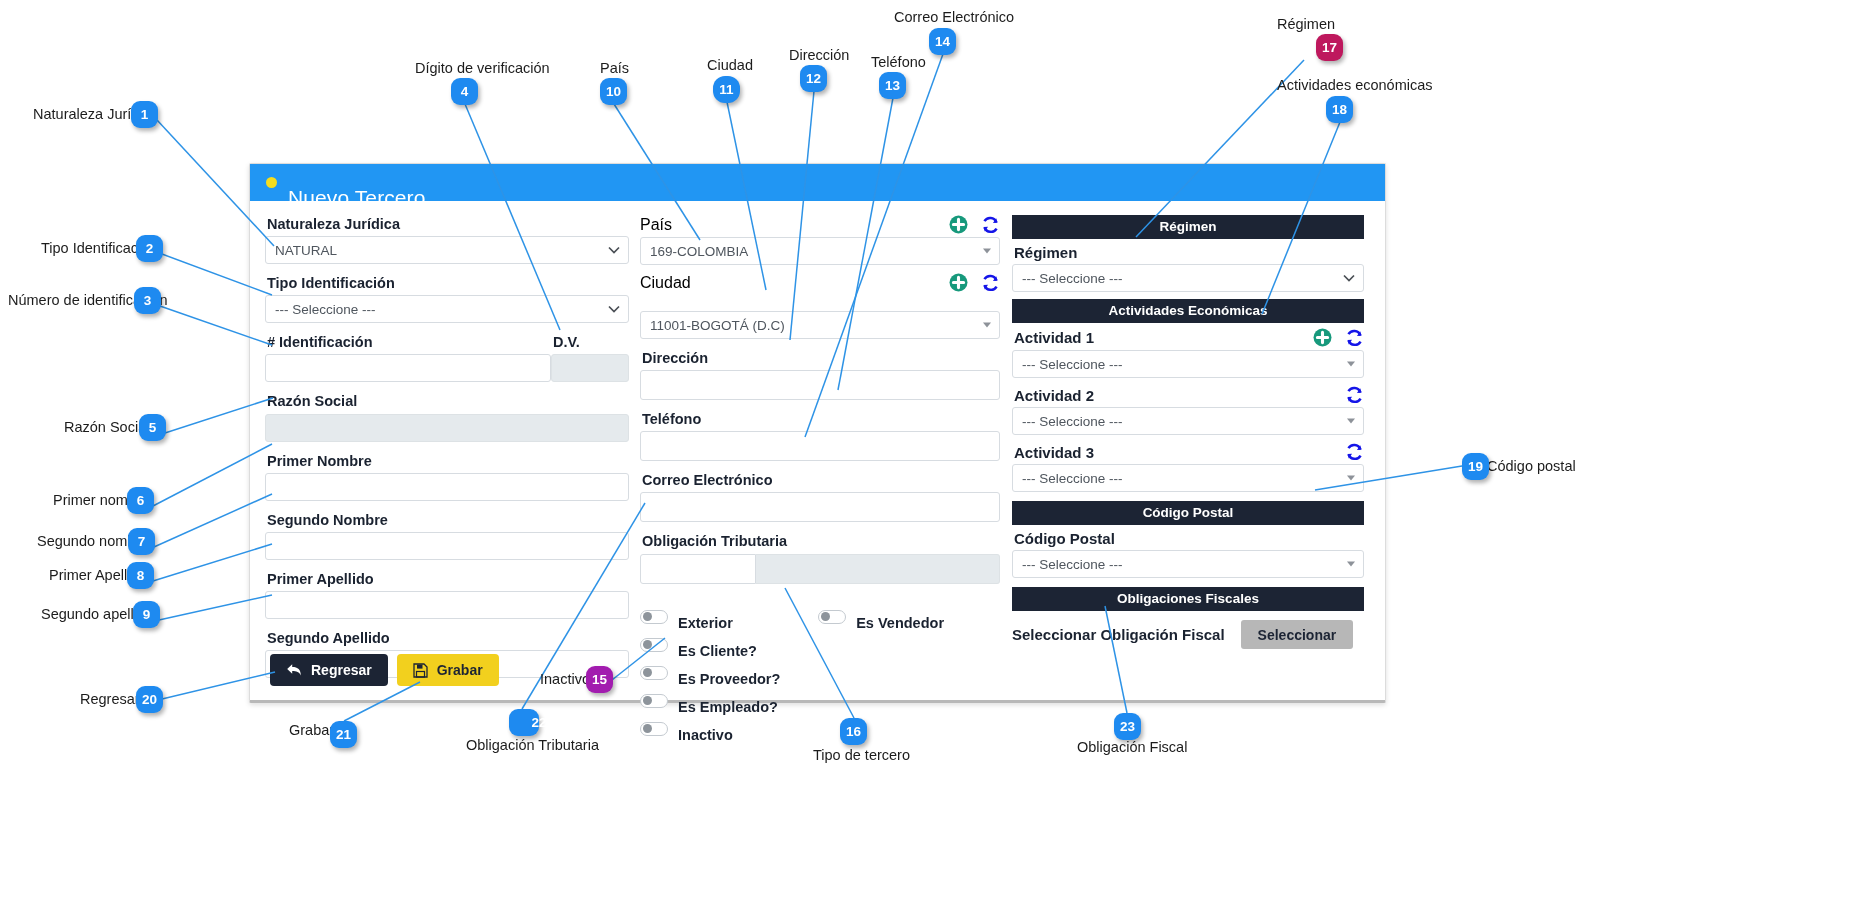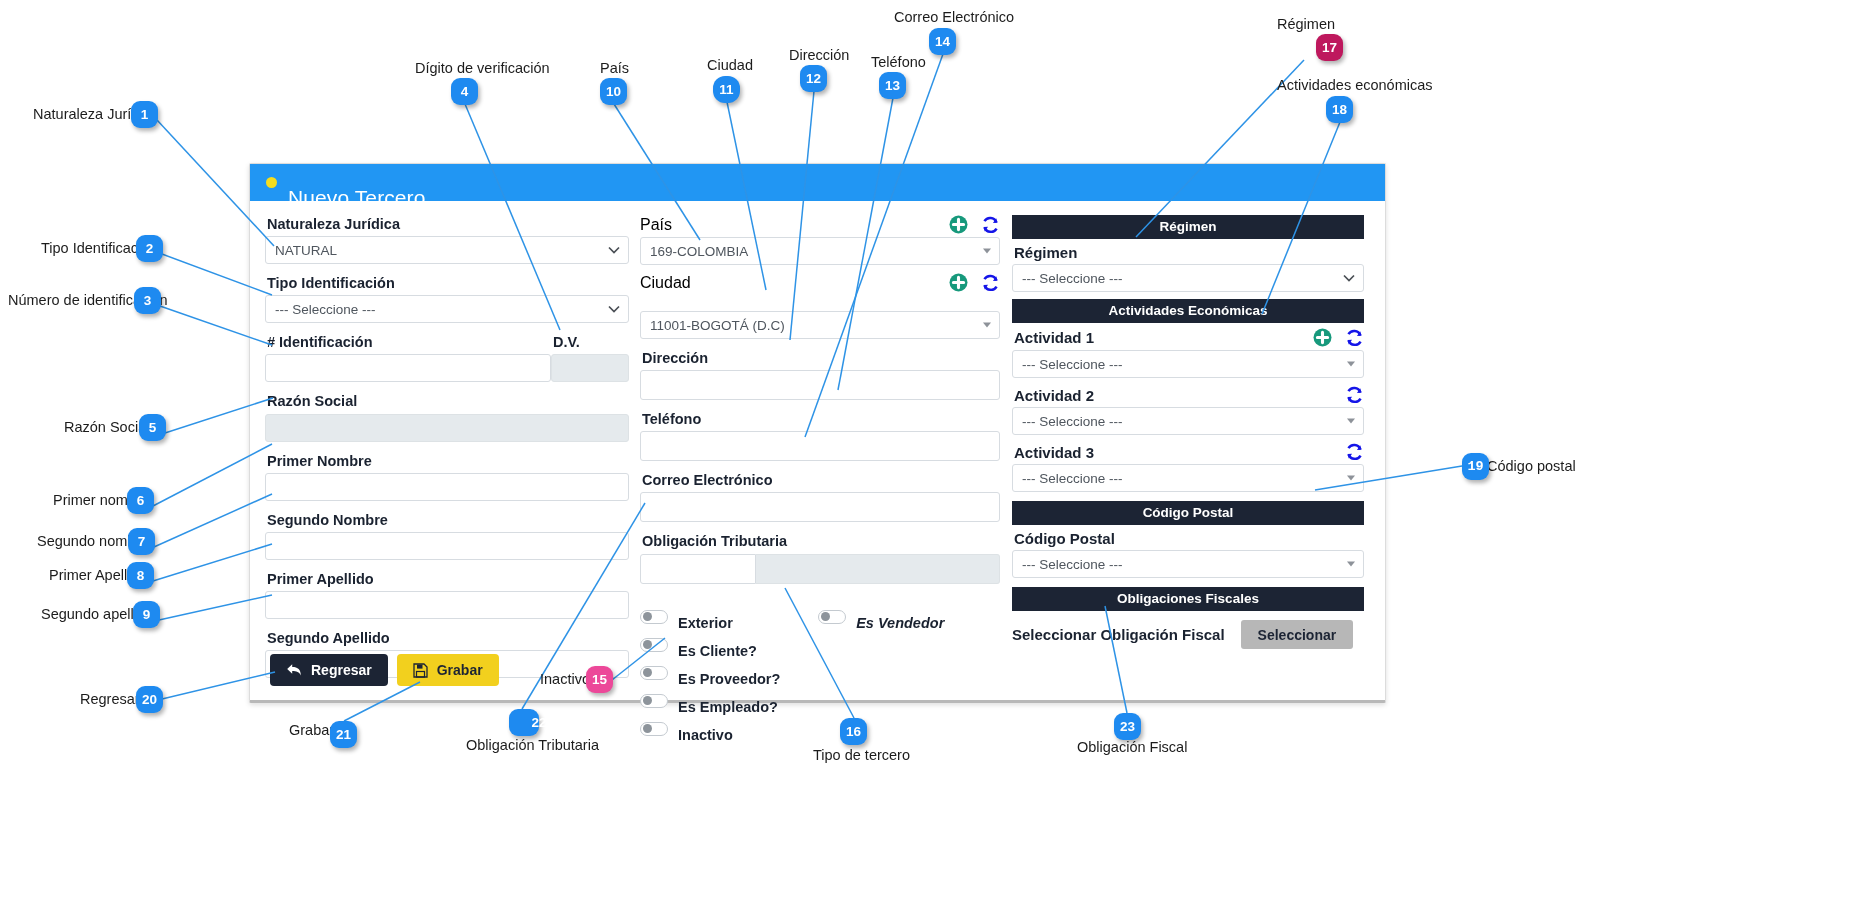--- a/index.html
+++ b/index.html
@@ -112,21 +112,21 @@
             margin-left: 13px; cursor: pointer; }
 
   
   .ot-row { display: flex; }
   .ot-a { width: 116px; height: 30px; border: 1px solid #d7dce1; border-radius: 3px 0 0 3px; background:#fff; }
   .ot-b { flex: 1; height: 30px; border: 1px solid #dde2e5; border-left: none; border-radius: 0 3px 3px 0; background: #e5eaed; }
 
   
   .tog-grid { display: flex; margin-top: 22px; }
   .tog-col-a { width: 196px; }
-  .tog-col-b { width: 200px; font-style: italic; }
+  .tog-col-b { width: 200px; }
   .tog-line { display: flex; align-items: center; height: 22px; margin-bottom: 6px; }
   .tog {
     width: 28px; height: 14px; border-radius: 8px;
     border: 1px solid #c4cad0; background: #ffffff;
     position: relative; flex: none; margin-right: 10px; cursor: pointer;
   }
   .tog::after {
     content: ""; position: absolute; left: 2px; top: 1.5px;
     width: 9px; height: 9px; border-radius: 50%; background: #8d949b;
   }
@@ -506,29 +506,29 @@
       <div class="anno-badge" style="left: 600px; top: 78px; background: rgb(30, 138, 240);">10</div>
       <div class="anno-label" style="left: 707px; top: 58px;">Ciudad</div>
       <div class="anno-badge" style="left: 713px; top: 76px; background: rgb(30, 138, 240); border-radius: 12px;">11</div>
       <div class="anno-label" style="left: 789px; top: 48px;">Dirección</div>
       <div class="anno-badge" style="left: 800px; top: 65px; background: rgb(30, 138, 240);">12</div>
       <div class="anno-label" style="left: 871px; top: 55px;">Teléfono</div>
       <div class="anno-badge" style="left: 879px; top: 72px; background: rgb(30, 138, 240);">13</div>
       <div class="anno-label" style="left: 894px; top: 10px;">Correo Electrónico</div>
       <div class="anno-badge" style="left: 929px; top: 28px; background: rgb(30, 138, 240);">14</div>
       <div class="anno-label" style="left: 540px; top: 672px;">Inactivo</div>
-      <div class="anno-badge" style="left: 586px; top: 666px; background: #ec4899;">15</div>
+      <div class="anno-badge" style="left: 586px; top: 666px; background: #a21caf;">15</div>
       <div class="anno-label" style="left: 813px; top: 748px;">Tipo de tercero</div>
       <div class="anno-badge" style="left: 840px; top: 718px; background: rgb(30, 138, 240);">16</div>
       <div class="anno-label" style="left: 1277px; top: 17px;">Régimen</div>
       <div class="anno-badge" style="left: 1290px; top: 34px; background: #be185d; margin-left: 26px;">17</div>
       <div class="anno-label" style="left: 1277px; top: 78px;">Actividades económicas</div>
       <div class="anno-badge" style="left: 1326px; top: 96px; background: rgb(30, 138, 240);">18</div>
       <div class="anno-label" style="left: 1487px; top: 459px;">Código postal</div>
-      <div class="anno-badge" style="left: 1462px; top: 453px; background: rgb(30, 138, 240); font-family: Liberation Mono, monospace;">19</div>
+      <div class="anno-badge" style="left: 1462px; top: 453px; background: rgb(30, 138, 240);">19</div>
       <div class="anno-label" style="left: 80px; top: 692px;">Regresar</div>
       <div class="anno-badge" style="left: 136px; top: 686px; background: rgb(30, 138, 240);">20</div>
       <div class="anno-label" style="left: 289px; top: 723px;">Grabar</div>
       <div class="anno-badge" style="left: 330px; top: 721px; background: rgb(30, 138, 240);">21</div>
       <div class="anno-label" style="left: 466px; top: 738px;">Obligación Tributaria</div>
       <div class="anno-badge" style="left: 509px; top: 709px; background: rgb(30, 138, 240); padding-left: 30px;">22</div>
       <div class="anno-label" style="left: 1077px; top: 740px;">Obligación Fiscal</div>
       <div class="anno-badge" style="left: 1114px; top: 713px; background: rgb(30, 138, 240);">23</div>
     </div>
 

